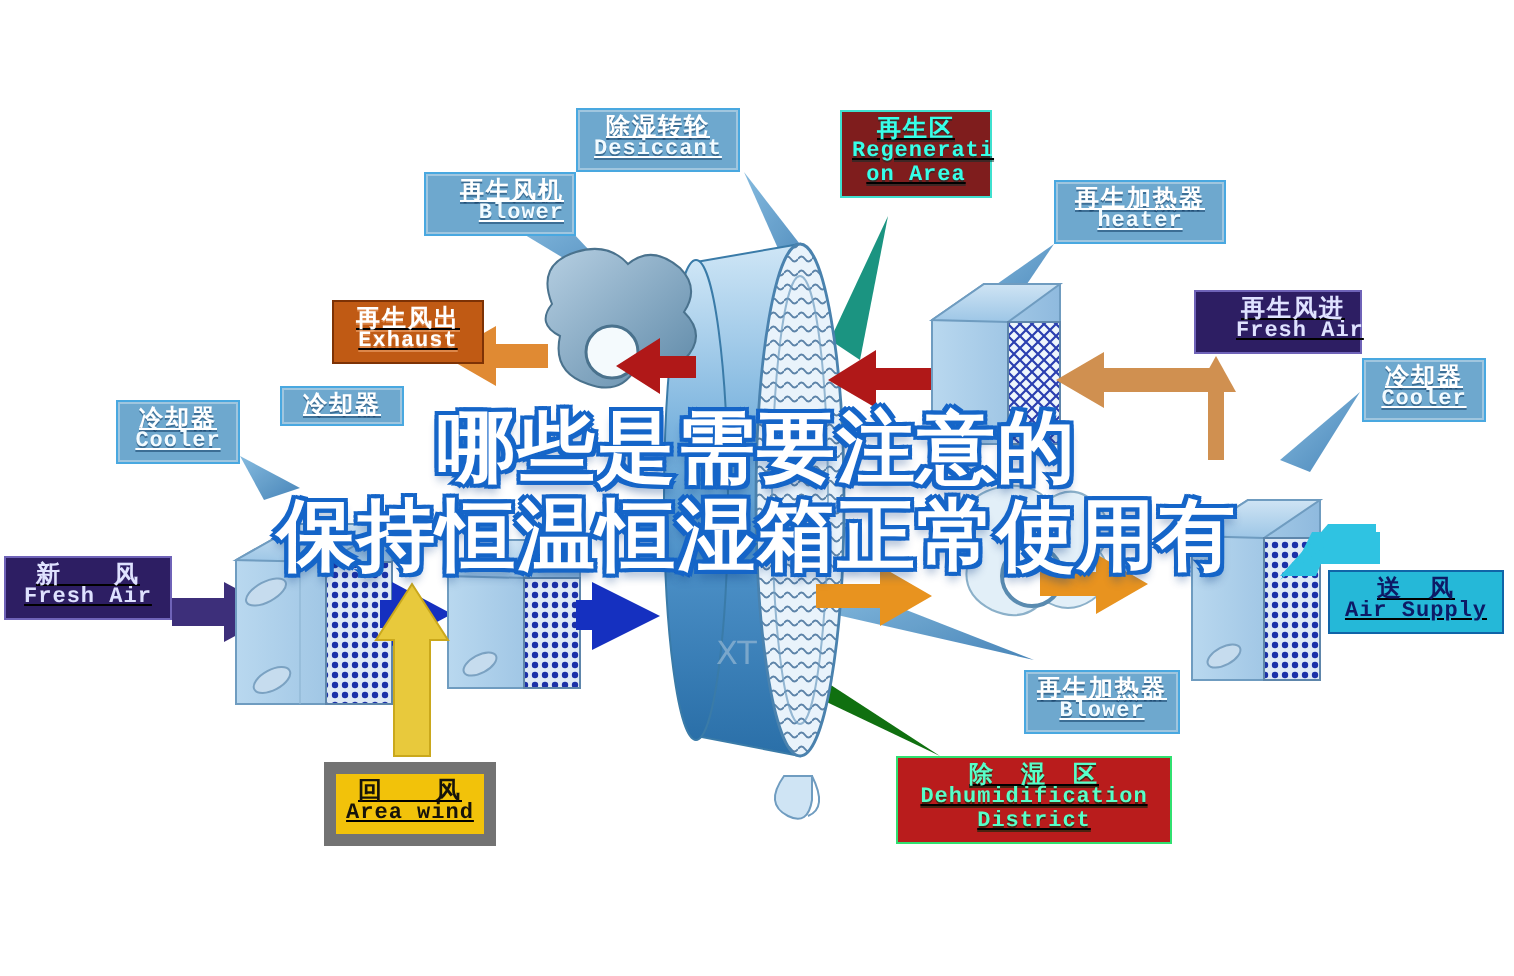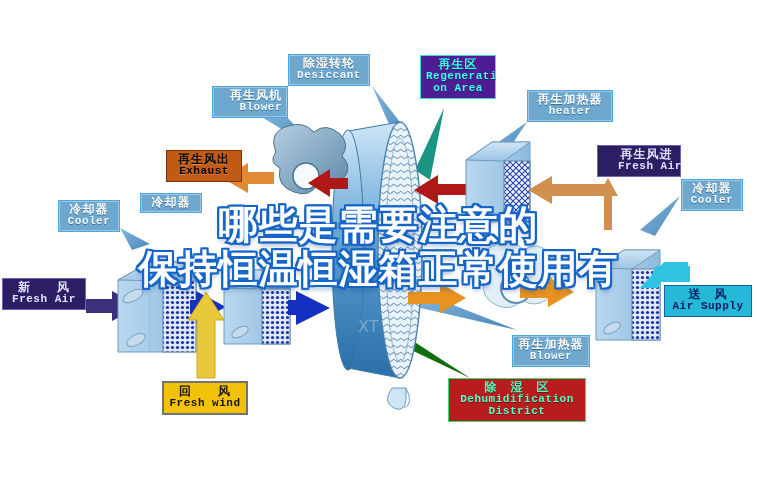--- a/index.html
+++ b/index.html
@@ -13,20 +13,21 @@
   #stage { position: relative; width: 757px; height: 488px; background: #fff; }
   #art   { position: absolute; left: 0; top: 0; width: 757px; height: 488px; }
 
   .lbl {
     position: absolute;
     text-align: center;
     line-height: 1.08;
     white-space: nowrap;
     padding: 2px 5px 3px 5px;
     letter-spacing: .5px;
+    text-decoration: underline;
   }
   .lbl .cn {
     display: block;
     font-family: "Liberation Serif", serif;
     font-weight: bold;
     font-size: 12px;
     letter-spacing: 1px;
   }
   .lbl .en {
     display: block;
@@ -35,33 +36,33 @@
     font-size: 11px;
     letter-spacing: .5px;
   }
 
   
   .k-bluebox { background: #6ea8ce; border: 1px solid #49a8e0; color: #ffffff;
                box-shadow: 0 0 0 1px rgba(255,255,255,.35) inset; }
   .k-bluebox .cn { color:#ffffff; text-shadow: 0 1px 0 rgba(0,40,80,.45); }
   .k-bluebox .en { color:#f2fbff; text-shadow: 0 1px 0 rgba(0,40,80,.45); }
 
-  .k-teal { background: #4c1d95; border: 1px solid #3fe0cf; }
+  .k-teal { background: #7f1d1d; border: 1px solid #3fe0cf; }
   .k-teal .cn, .k-teal .en { color:#37ffe8; text-shadow:0 1px 0 rgba(0,50,45,.5); }
 
   .k-green { background: #b91c1c; border: 1px solid #30e070; }
   .k-green .cn, .k-green .en { color:#57ffc8; text-shadow:0 1px 0 rgba(0,40,10,.6); }
 
   .k-purple { background: #2d1e63; border: 1px solid #6f63b8; }
   .k-purple .cn, .k-purple .en { color:#dfe2ff; }
 
   .k-orange { background: #c05a14; border: 1px solid #7d3205; }
-  .k-orange .cn, .k-orange .en { color:#000000; text-shadow:0 1px 0 rgba(255,190,140,.45); }
-
-  .k-yellow { background: #f2c20a; border: 2px solid #737373; }
+  .k-orange .cn, .k-orange .en { color:#ffffff; text-shadow:0 1px 0 rgba(255,190,140,.45); }
+
+  .k-yellow { background: #f2c20a; border: 6px solid #737373; }
   .k-yellow .cn, .k-yellow .en { color:#16130a; }
 
   .k-cyan { background: #25b8d8; border: 1px solid #1064a8; margin-top: 23px; }
   .k-cyan .cn, .k-cyan .en { color:#0d1a66; }
 
   
   #headline {
     position: absolute;
     left: 0; right: 0;
     top: 203px;
@@ -289,21 +290,21 @@
     <span class="en">Exhaust</span>
   </div>
 
   <div class="lbl k-purple" style="left:2px; top:278px; width:84px;">
     <span class="cn">新　　风</span>
     <span class="en">Fresh Air</span>
   </div>
 
   <div class="lbl k-yellow" style="left:162px; top:381px; width:86px;">
     <span class="cn">回　　风</span>
-    <span class="en">Fresh wind</span>
+    <span class="en">Area wind</span>
   </div>
 
   <div class="lbl k-bluebox" style="left:512px; top:335px; width:78px;">
     <span class="cn">再生加热器</span>
     <span class="en">Blower</span>
   </div>
 
   <div class="lbl k-green" style="left:448px; top:378px; width:138px;">
     <span class="cn">除　湿　区</span>
     <span class="en">Dehumidification</span>

